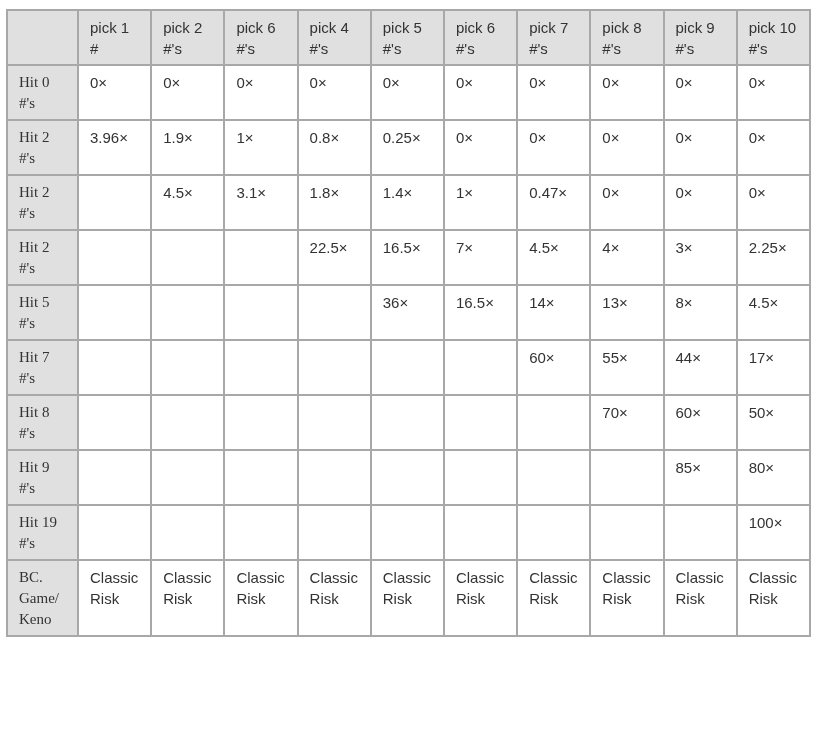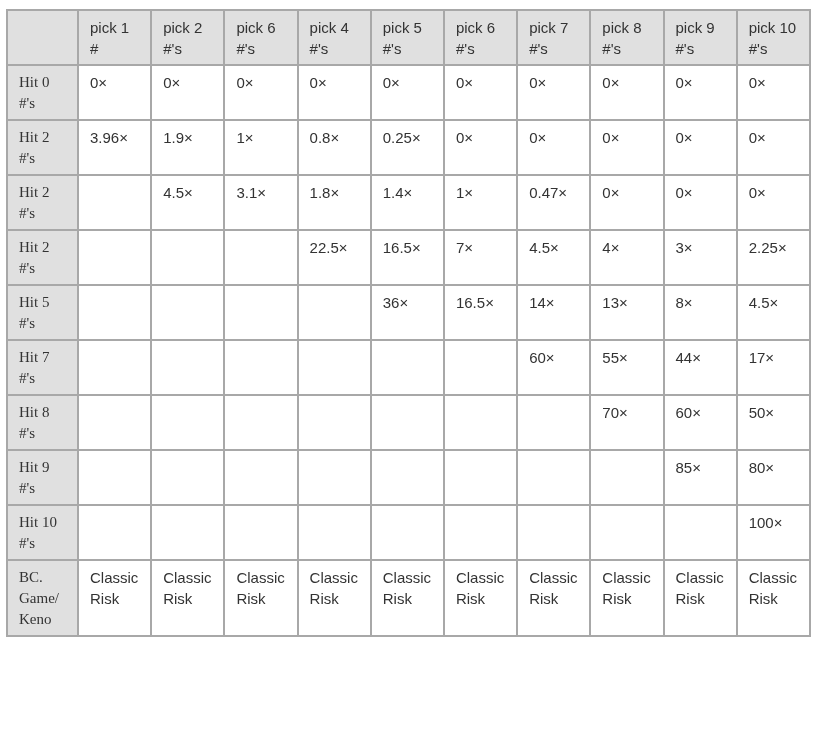--- a/index.html
+++ b/index.html
@@ -191,21 +191,21 @@
           <td></td>
           <td></td>
           <td></td>
           <td></td>
           <td></td>
           <td></td>
           <td>85×</td>
           <td>80×</td>
         </tr>
         <tr>
-          <th>Hit 10
+          <th>Hit 19
 #'s</th>
           <td></td>
           <td></td>
           <td></td>
           <td></td>
           <td></td>
           <td></td>
           <td></td>
           <td></td>
           <td></td>

